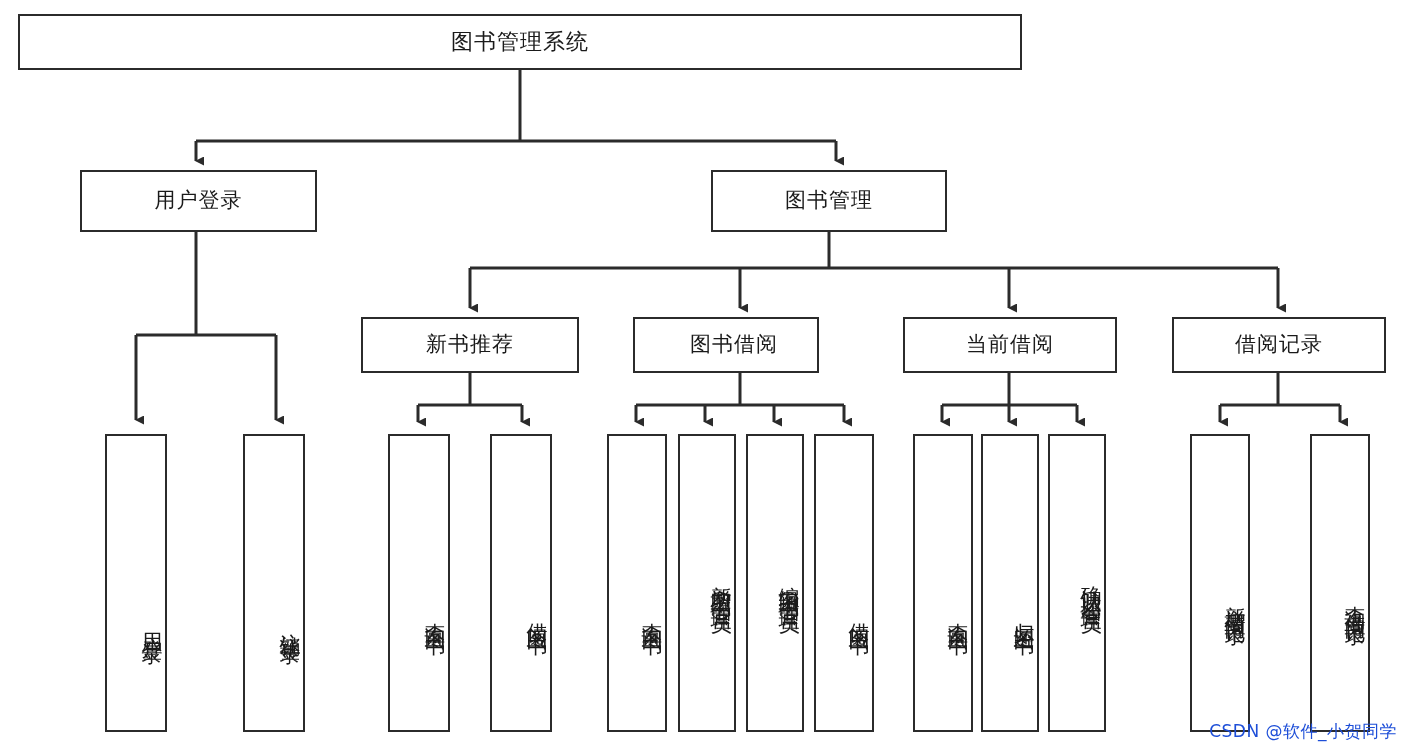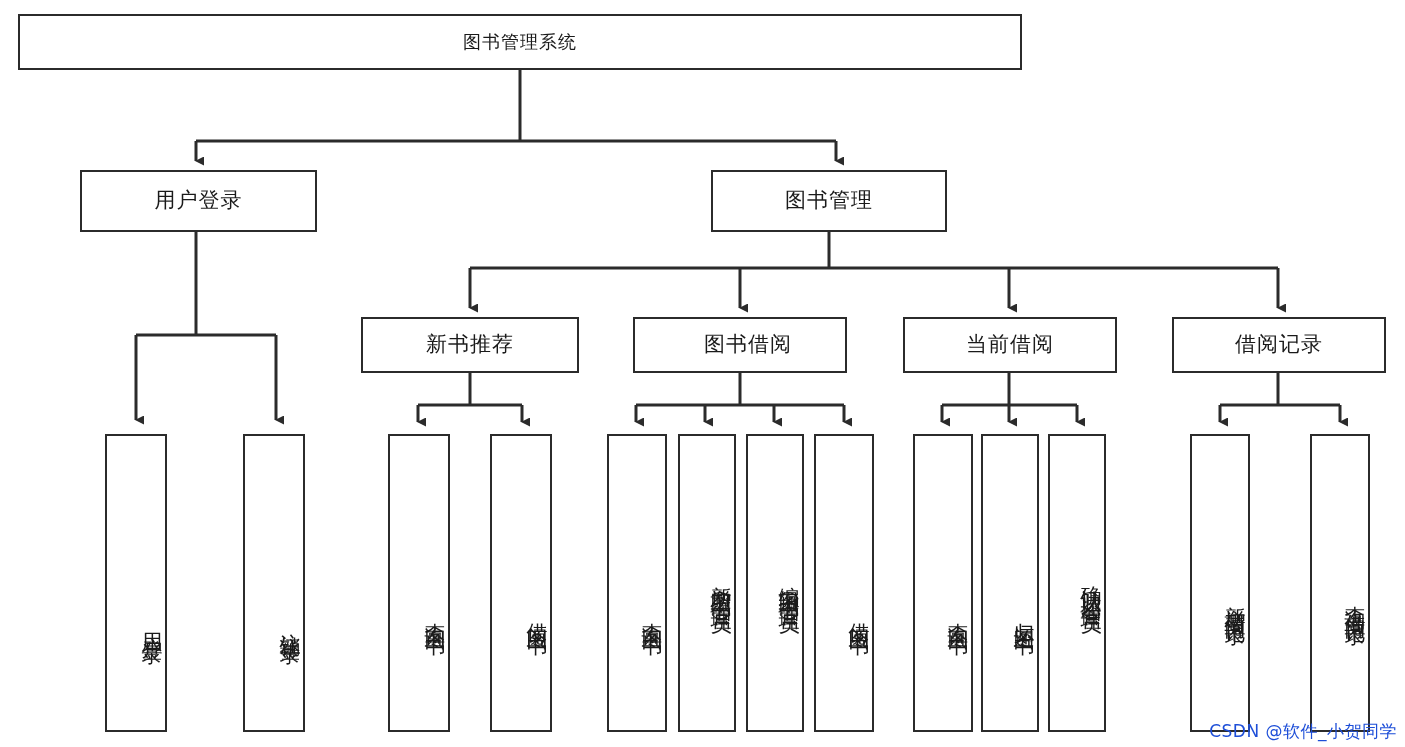--- a/index.html
+++ b/index.html
@@ -37,21 +37,21 @@
     color: #1a1a1a;
     z-index: 2;
   }
   .node-h {
     font-size: 21px;
     letter-spacing: 1px;
     line-height: 1.2;
     white-space: nowrap;
   }
   .node-root {
-    font-size: 18px;
+    font-size: 22px;
   }
   .node-v {
     writing-mode: vertical-rl;
     text-orientation: upright;
     font-size: 21px;
     letter-spacing: 4px;
     line-height: 1.25;
     align-items: flex-start;
     justify-content: center;
     padding-top: 6px;
@@ -133,21 +133,21 @@
   <div class="node node-h" style="left:80px; top:170px; width:237px; height:62px;">
     <span>用户登录</span>
   </div>
   <div class="node node-h" style="left:711px; top:170px; width:236px; height:62px;">
     <span>图书管理</span>
   </div>
 
   <div class="node node-h" style="left:361px; top:317px; width:218px; height:56px;">
     <span>新书推荐</span>
   </div>
-  <div class="node node-h" style="left:633px; top:317px; width:214px; height:56px;padding-left:16px;">
+  <div class="node node-h" style="left:633px; top:317px; width:186px; height:56px;padding-left:16px;">
     <span>图书借阅</span>
   </div>
   <div class="node node-h" style="left:903px; top:317px; width:214px; height:56px;">
     <span>当前借阅</span>
   </div>
   <div class="node node-h" style="left:1172px; top:317px; width:214px; height:56px;">
     <span>借阅记录</span>
   </div>
 
   <div class="node node-v" style="left:105px; top:434px; width:62px; height:298px; padding-top:82px;">

